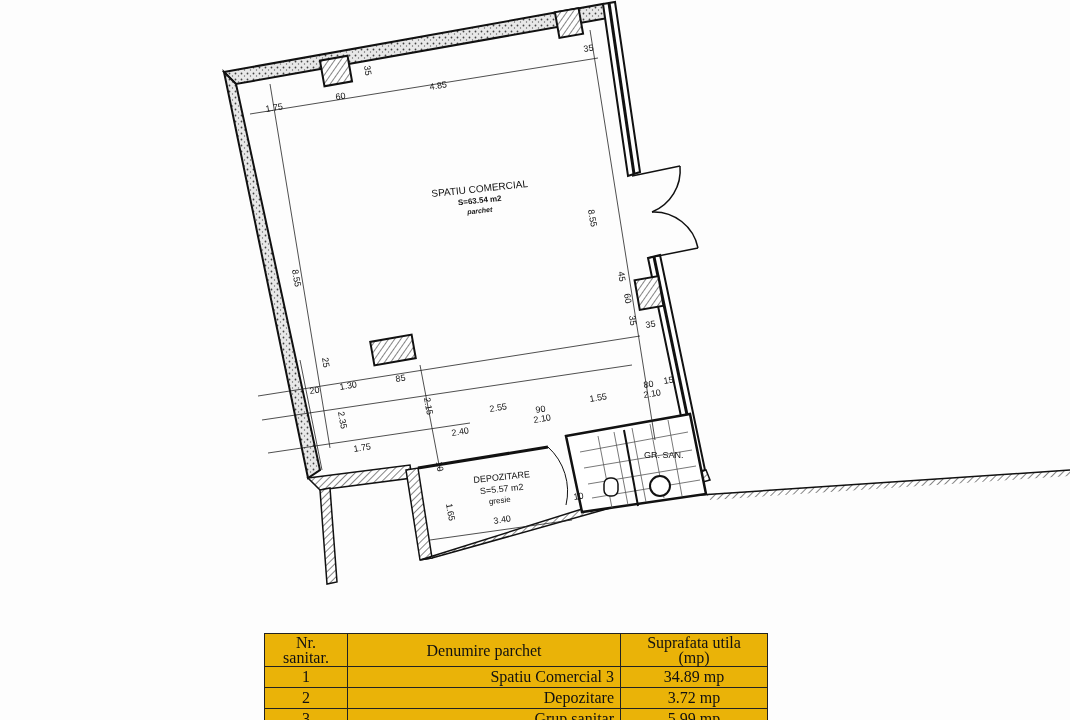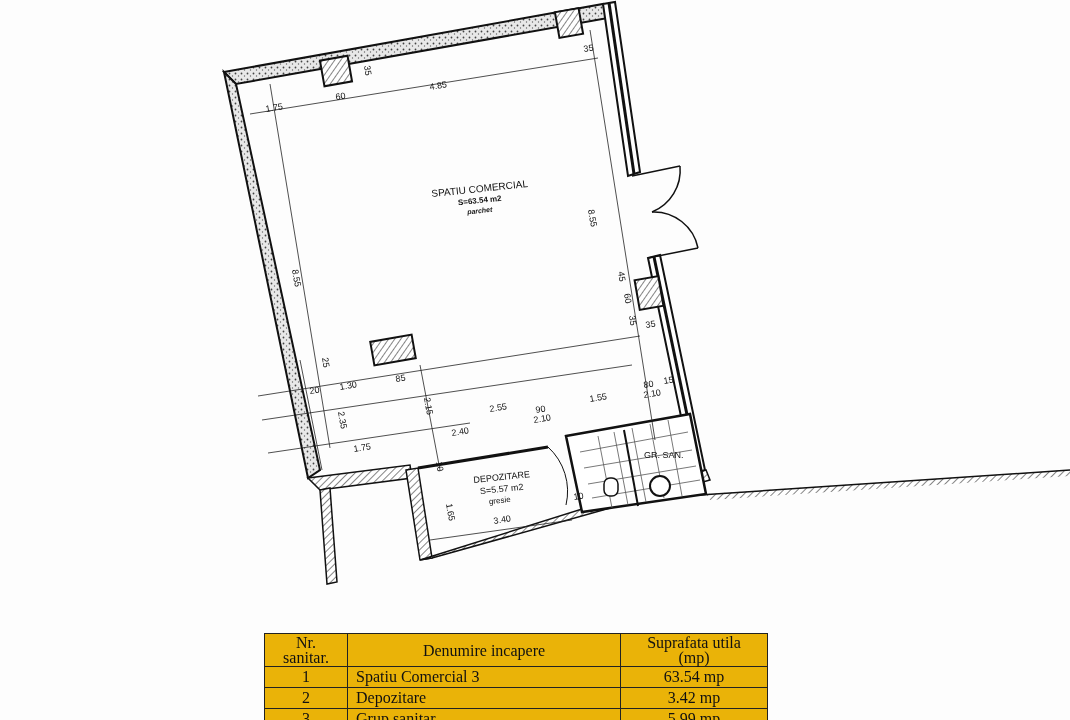--- a/index.html
+++ b/index.html
@@ -4,21 +4,21 @@
 <style>
   html, body { margin:0; padding:0; background:#fdfdfd; }
   body { width:1070px; height:720px; position:relative; overflow:hidden; font-family:"Liberation Sans", sans-serif; }
   #plan { position:absolute; left:0; top:0; width:1070px; height:600px; }
   .lbl { font-family:"Liberation Sans", sans-serif; fill:#111; }
   .dim { font-family:"Liberation Sans", sans-serif; fill:#111; font-size:9px; }
   #room-table { position:absolute; left:264px; top:633px; border-collapse:collapse; font-family:"Liberation Serif", serif; font-size:16px; color:#111; background:#eab308; }
   #room-table th, #room-table td { border:1.5px solid #222; padding:1px 6px; }
   #room-table th { font-weight:normal; text-align:center; line-height:15px; }
   #room-table td.c { text-align:center; }
-  #room-table td.l { text-align:left; padding-left:8px; }
+  #room-table td.l { text-align:right; padding-left:8px; }
   .col1 { width:70px; } .col2 { width:260px; } .col3 { width:134px; }
 </style>
 </head>
 <body>
 
 <svg id="plan" viewBox="0 0 1070 600" xmlns="http://www.w3.org/2000/svg">
   <defs>
     <pattern id="hatch" width="5" height="5" patternUnits="userSpaceOnUse" patternTransform="rotate(45)">
       <rect width="5" height="5" fill="#fff"></rect>
       <line x1="0" y1="0" x2="0" y2="5" stroke="#333" stroke-width="1.2"></line>
@@ -144,38 +144,38 @@
 </svg>
 
 <table id="room-table">
   <thead>
     <tr>
       <th class="col1">
         <div>Nr.</div>
         <div>sanitar.</div>
       </th>
       <th class="col2">
-        <div>Denumire incapere</div>
+        <div>Denumire parchet</div>
       </th>
       <th class="col3">
         <div>Suprafata utila</div>
         <div>(mp)</div>
       </th>
     </tr>
   </thead>
   <tbody>
     <tr>
       <td class="c">1</td>
       <td class="l">Spatiu Comercial 3</td>
-      <td class="c">63.54 mp</td>
+      <td class="c">34.89 mp</td>
     </tr>
     <tr>
       <td class="c">2</td>
       <td class="l">Depozitare</td>
-      <td class="c">3.42 mp</td>
+      <td class="c">3.72 mp</td>
     </tr>
     <tr>
       <td class="c">3</td>
       <td class="l">Grup sanitar</td>
       <td class="c">5.99 mp</td>
     </tr>
   </tbody>
 </table>
 
 </body></html>

